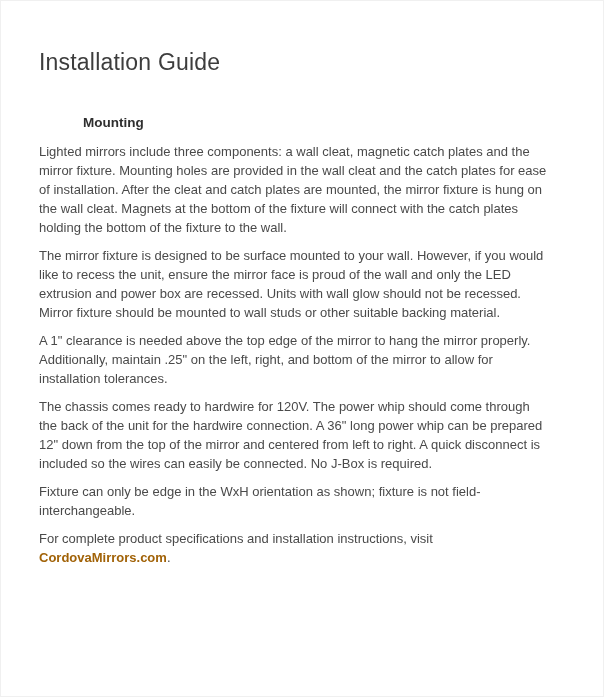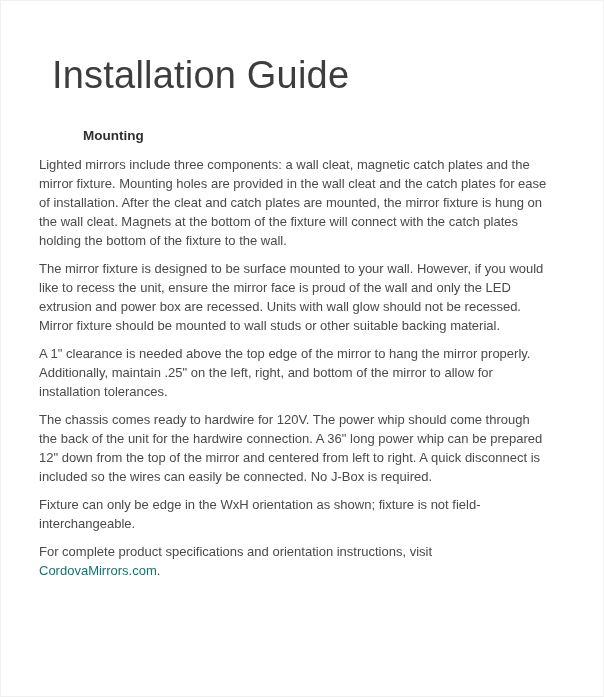--- a/index.html
+++ b/index.html
@@ -13,25 +13,25 @@
     font-family: "Liberation Sans", sans-serif;
     overflow: hidden;
     box-sizing: border-box;
     border: 1px solid #f0f0f0;
   }
   .page {
     padding: 42px 36px 0 38px;
     box-sizing: border-box;
   }
   .page-title {
-    font-size: 38px;
+    font-size: 23px;
     font-weight: 300;
     color: #3d3d3d;
     letter-spacing: 0.2px;
-    margin: 13px;
+    margin: 0;
     line-height: 38px;
   }
   .section-heading {
     font-size: 13.5px;
     font-weight: 700;
     color: #2f2f2f;
     margin: 0;
     line-height: 17px;
   }
   .heading-mounting {
@@ -44,22 +44,22 @@
     margin-bottom: 11px;
   }
   .body-para {
     font-size: 13px;
     line-height: 19px;
     color: #4a4a4a;
     margin: 0 16px 9px 0;
     max-width: 532px;
   }
   .link {
-    color: #0f766e;
-    font-weight: 400;
+    color: #a16207;
+    font-weight: 700;
     text-decoration: none;
     cursor: pointer;
   }
 </style>
 </head>
 <body>
 
 <div class="page">
 
   <h1 class="page-title">Installation Guide</h1>
@@ -73,16 +73,16 @@
 
     <p class="body-para">A 1" clearance is needed above the top edge of the mirror to hang the mirror properly. Additionally, maintain .25" on the left, right, and bottom of the mirror to allow for installation tolerances.</p>
 
     <p class="body-para">The chassis comes ready to hardwire for 120V. The power whip should come through the back of the unit for the hardwire connection. A 36" long power whip can be prepared 12" down from the top of the mirror and centered from left to right. A quick disconnect is included so the wires can easily be connected. No J-Box is required.</p>
   </div>
 
   <div>
 
     <p class="body-para">Fixture can only be edge in the WxH orientation as shown; fixture is not field-interchangeable.</p>
 
-    <p class="body-para"><span>For complete product specifications and orientation instructions, visit </span><a class="link">CordovaMirrors.com</a><span>.</span></p>
+    <p class="body-para"><span>For complete product specifications and installation instructions, visit </span><a class="link">CordovaMirrors.com</a><span>.</span></p>
   </div>
 
 </div>
 
 </body></html>

